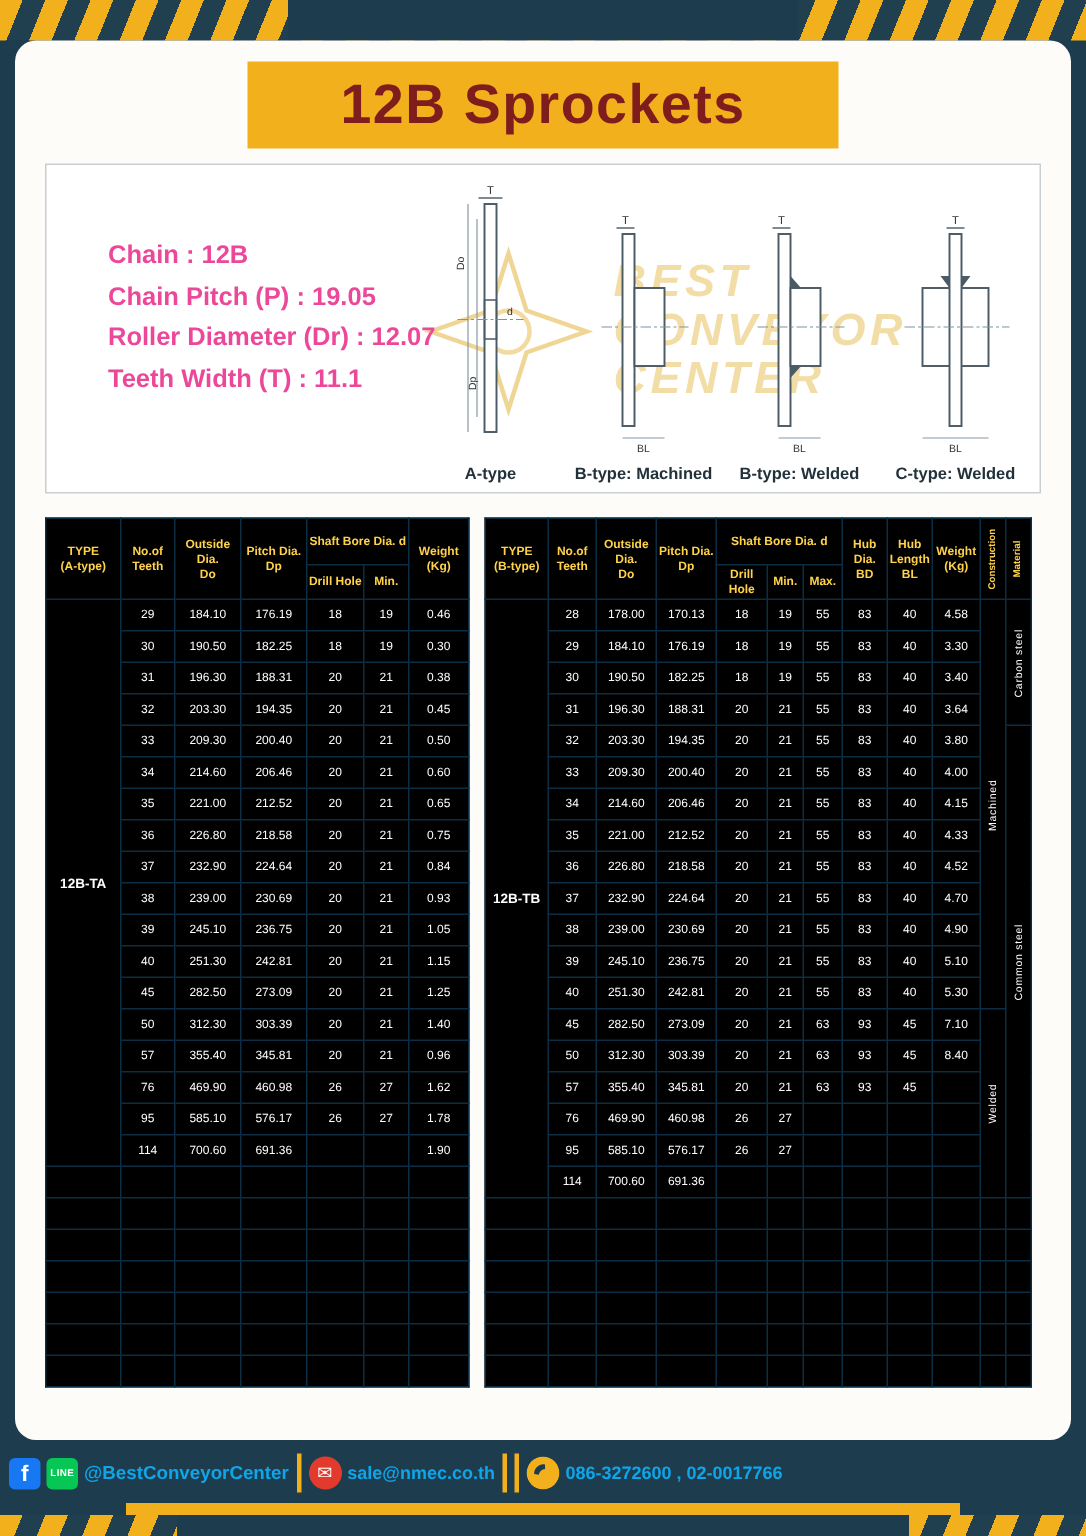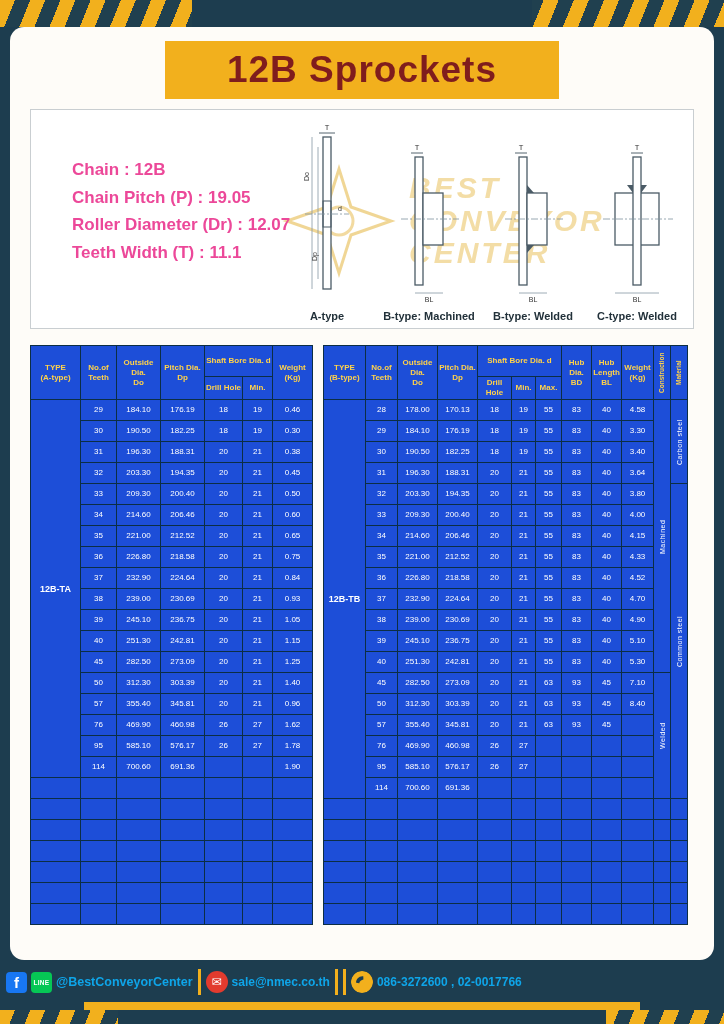--- a/index.html
+++ b/index.html
@@ -23,21 +23,21 @@
   .info-box{position:relative;margin:10px 20px 0;height:218px;border:1px solid #c9ced1;background:#fff;overflow:hidden;}
   .specs{position:absolute;left:14px;top:46px;font-size:17px;font-weight:bold;color:#ec4899;line-height:1.62;white-space:nowrap;margin-left:27px;}
   .watermark{position:absolute;left:248px;top:26px;width:440px;height:170px;display:flex;align-items:center;gap:10px;pointer-events:none;}
   .wm-text{font-weight:bold;font-style:italic;color:rgba(226,174,44,.42);font-size:30px;line-height:1.08;letter-spacing:3px;white-space:nowrap;}
   .figures{position:absolute;left:248px;top:6px;right:6px;height:206px;display:flex;justify-content:space-between;align-items:flex-end;}
   .figure{text-align:center;}
   .figure .cap{font-size:11px;color:#22313a;font-weight:bold;margin-top:1px;white-space:nowrap;}
   svg text{font-family:"Liberation Sans",sans-serif;}
 
   .tables{display:flex;gap:10px;margin:16px 20px 0;}
-  table{border-collapse:collapse;background:#1d4ed8;table-layout:fixed;padding-left:26px;}
+  table{border-collapse:collapse;background:#000000;table-layout:fixed;padding-left:26px;}
   th,td{border:1px solid #0c2e44;text-align:center;vertical-align:middle;padding:0;overflow:hidden;}
   th{color:#ffd24a;font-size:8px;font-weight:bold;white-space:pre-line;line-height:1.25;}
   thead tr.h1 th{height:30px;}
   thead tr.h2 th{height:22px;}
   tbody td{color:#ffffff;font-size:8px;height:20px;line-height:20px;}
   td.type-cell{font-size:9px;font-weight:bold;}
   th.vhead{writing-mode:vertical-rl;transform:rotate(180deg);font-size:6.5px;letter-spacing:0;line-height:1;}
   td.vcell{writing-mode:vertical-rl;transform:rotate(180deg);font-size:7px;line-height:1;letter-spacing:.5px;}
 
   .footer-bar{position:absolute;top:962px;left:0;width:724px;height:40px;display:flex;align-items:center;padding:0 6px;box-sizing:border-box;gap:5px;}

